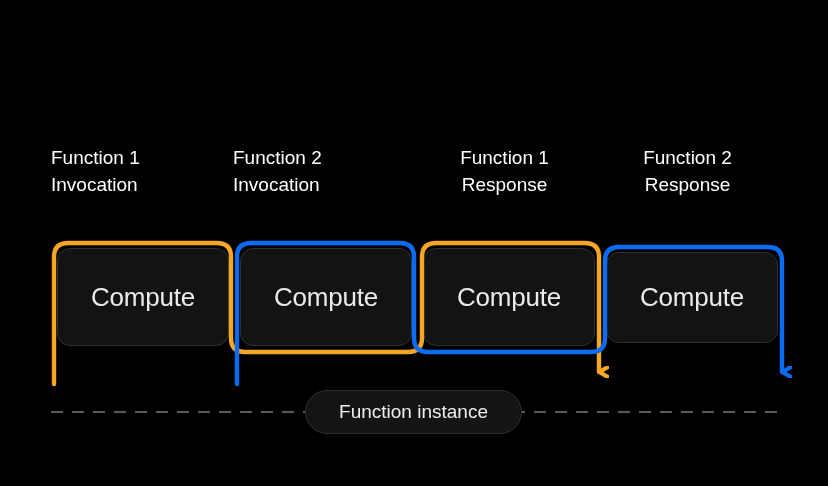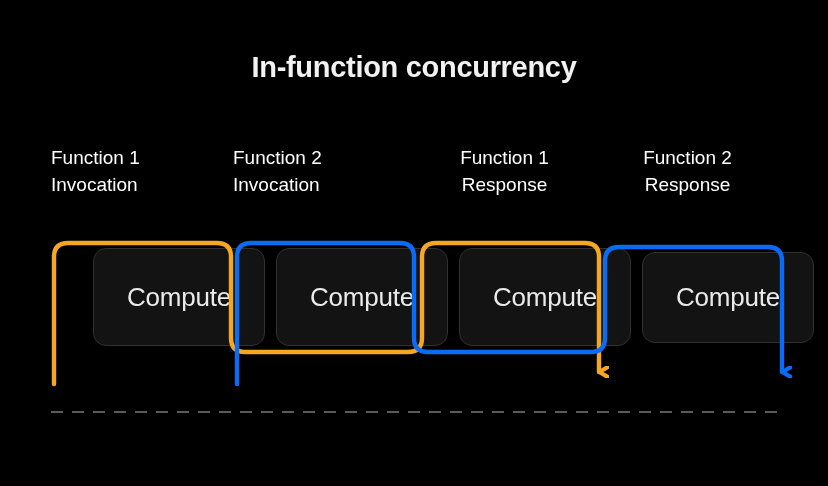--- a/index.html
+++ b/index.html
@@ -56,21 +56,20 @@
     border: 1px solid #313131;
     border-radius: 13px;
     display: flex;
     align-items: center;
     justify-content: center;
     color: #eaeaea;
     font-size: 26px;
     font-weight: 400;
     letter-spacing: -0.2px;
     box-sizing: border-box;
-    margin-left: 36px;
   }
   .box1 { left: 57px;  top: 248px; width: 172px; height: 98px; }
   .box2 { left: 240px; top: 248px; width: 172px; height: 98px; }
   .box3 { left: 423px; top: 248px; width: 172px; height: 98px; }
   .box4 { left: 606px; top: 252px; width: 172px; height: 91px; }
 
   
   #paths {
     position: absolute;
     left: 0; top: 0;
@@ -110,21 +109,20 @@
     font-size: 19px;
     font-weight: 400;
     box-sizing: border-box;
   }
 </style>
 </head>
 <body>
 
 <div id="stage">
 
-  <div class="title">In-function concurrency</div>
 
   <div class="label label-l1">Function 1
 Invocation</div>
   <div class="label label-l2">Function 2
 Invocation</div>
   <div class="label label-l3">Function 1
 Response</div>
   <div class="label label-l4">Function 2
 Response</div>
 
@@ -177,14 +175,15 @@
           Q 605 247 619 247
           L 768 247
           Q 782 247 782 261
           L 782 372
         " fill="none" stroke="#0A6CF5" stroke-width="4.4" stroke-linecap="round" stroke-linejoin="round" marker-end="url(#arrow-blue)"></path>
     </g>
   </svg>
 
   <div class="baseline"></div>
 
+  <div class="pill">Function instance</div>
 
 </div>
 
 </body></html>

